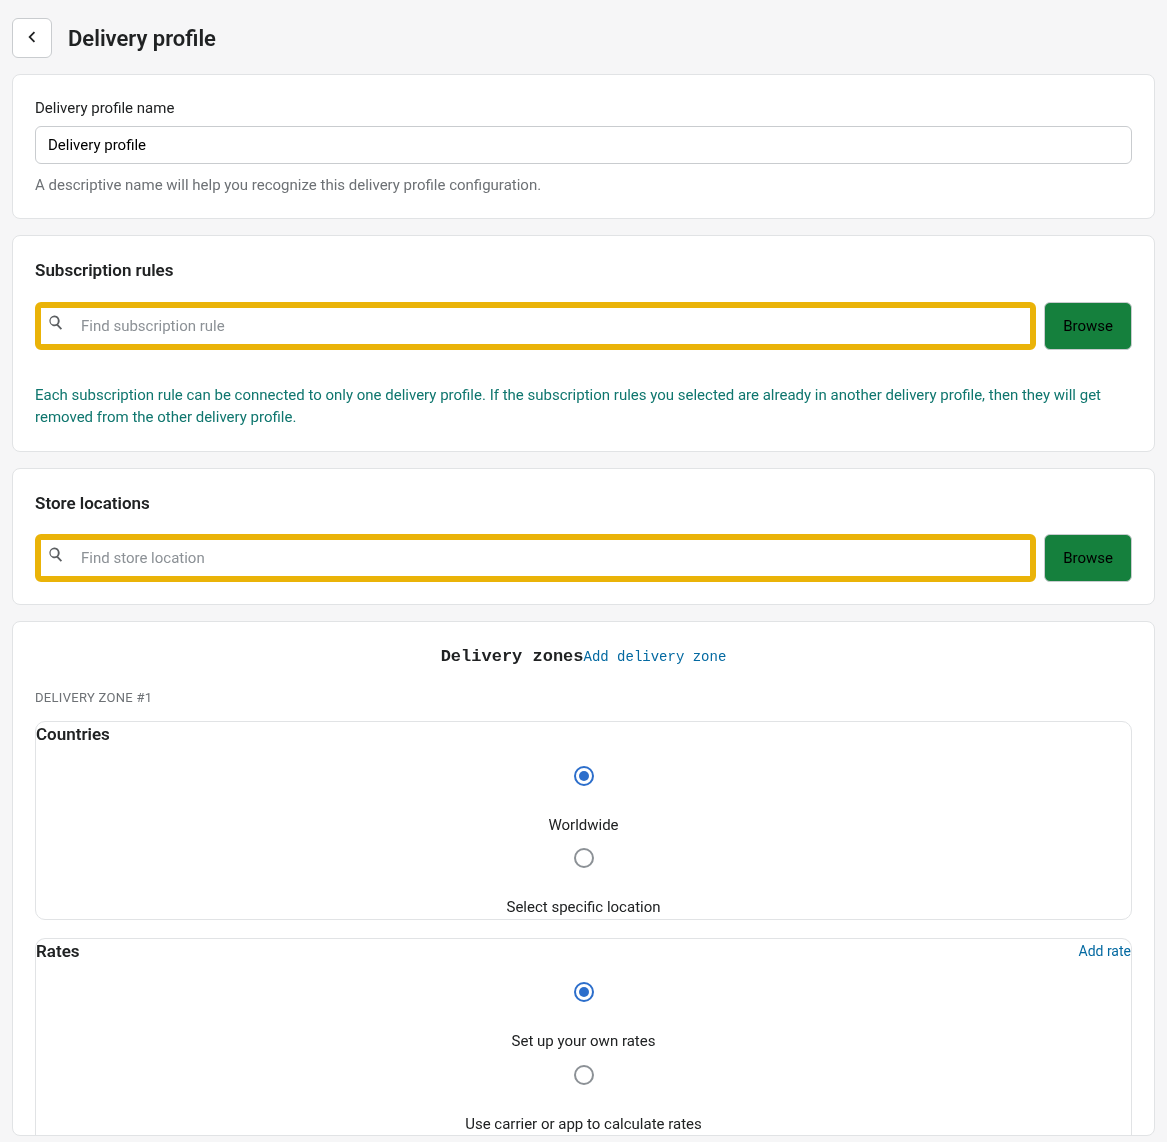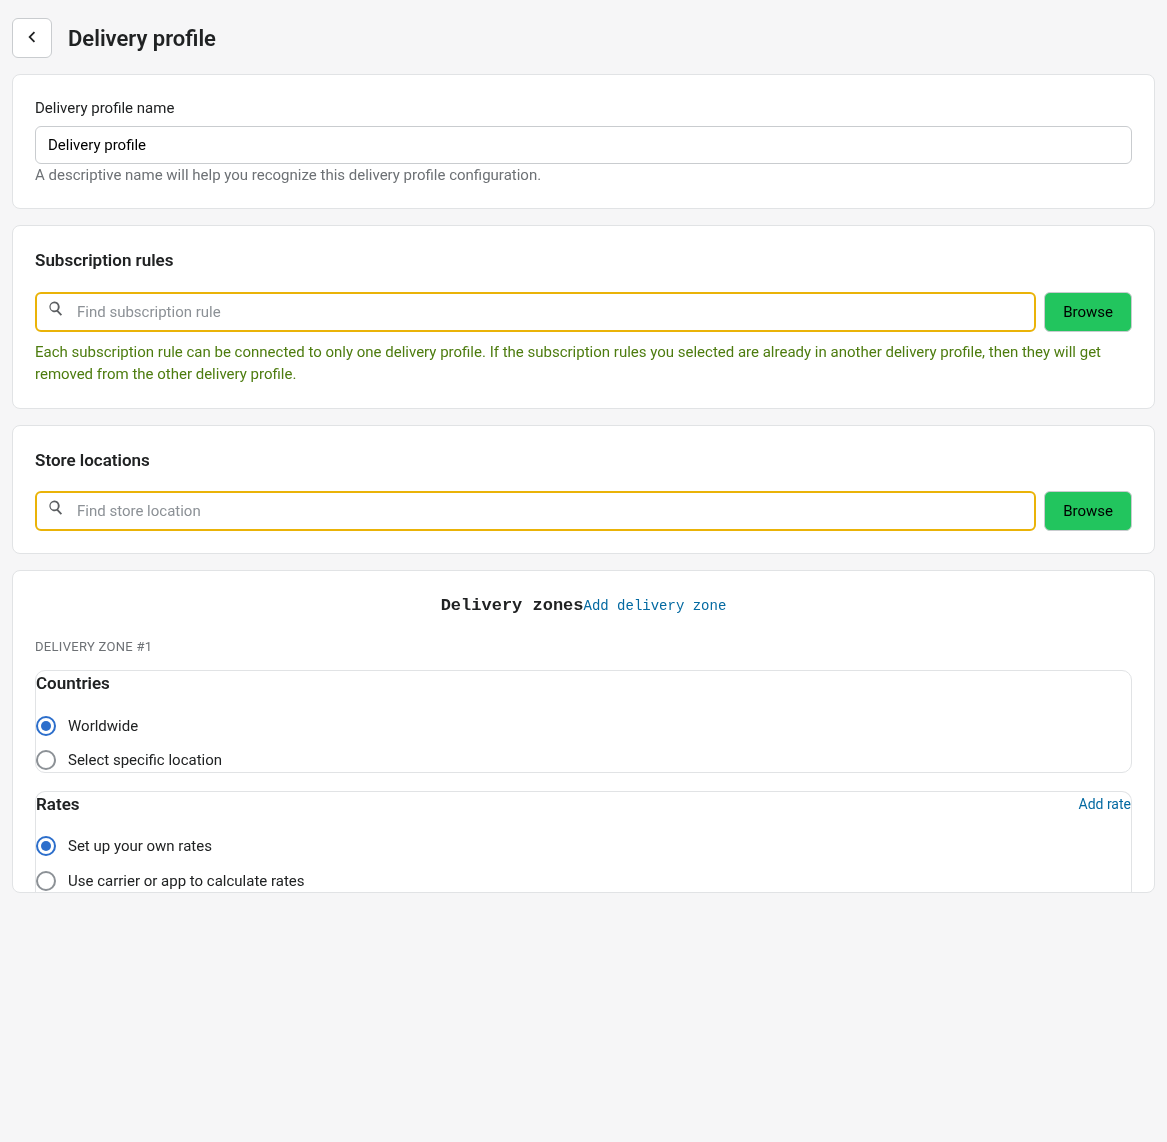--- a/index.html
+++ b/index.html
@@ -61,20 +61,21 @@
       padding: 9px 12px;
       border: 1px solid #c9cccf;
       border-radius: 6px;
       font-size: 15px;
       background: #fff;
       font-family: inherit;
     }
     .helper-text {
       color: #6d7175;
       font-size: 15px;
+      margin-top: 10px;
     }
     .section-title {
       font-size: 17px;
       font-weight: 600;
       margin-bottom: 18px;
     }
     .search-row {
       display: flex;
       gap: 8px;
       align-items: stretch;
@@ -91,43 +92,43 @@
       pointer-events: none;
     }
     .search-icon svg {
       width: 18px;
       height: 18px;
       fill: #5c5f62;
     }
     .search-input {
       width: 100%;
       padding: 9px 12px 9px 40px;
-      border: 2px solid #eab308;
+      border: 6px solid #eab308;
       border-radius: 6px;
       font-size: 15px;
       background: #fff;
       font-family: inherit;
     }
     .search-input::placeholder {
       color: #8c9196;
     }
     .browse-btn {
       padding: 9px 18px;
       border: 1px solid #c9cccf;
       border-radius: 6px;
-      background: #22c55e;
+      background: #15803d;
       font-size: 15px;
       cursor: pointer;
       font-family: inherit;
       white-space: nowrap;
     }
     .note-text {
       font-size: 15px;
-      margin-top: 9px;
-      color: #4d7c0f;
+      margin-top: 34px;
+      color: #0f766e;
     }
     .section-header-row {
       display: flex;
       justify-content: center;
       align-items: center;
       margin-bottom: 18px;
       font-family: Liberation Mono, monospace;
     }
     .section-header-row .section-title {
       margin-bottom: 0;
@@ -173,22 +174,23 @@
       margin-bottom: 0;
     }
     .radio-group {
       display: flex;
       flex-direction: column;
       gap: 12px;
     }
     .radio-item {
       display: flex;
       align-items: center;
-      gap: 12px;
+      gap: 28px;
       cursor: pointer;
+      flex-direction: column;
     }
     .radio-circle {
       width: 20px;
       height: 20px;
       border: 2px solid #8c9196;
       border-radius: 50%;
       display: flex;
       align-items: center;
       justify-content: center;
       flex-shrink: 0;

